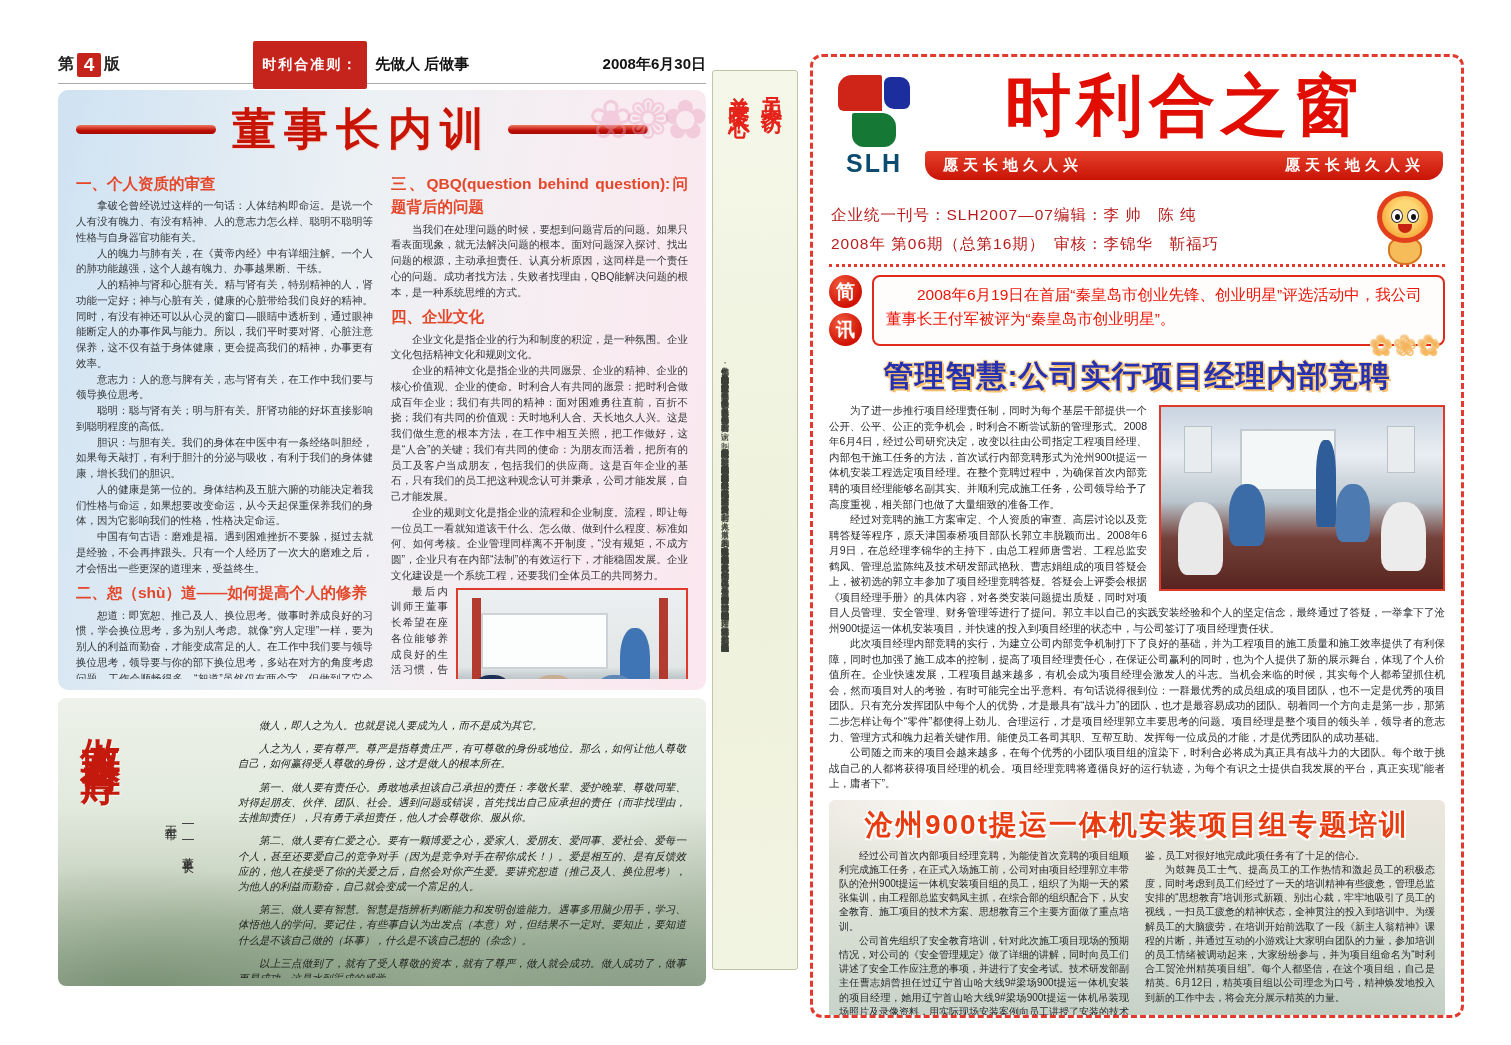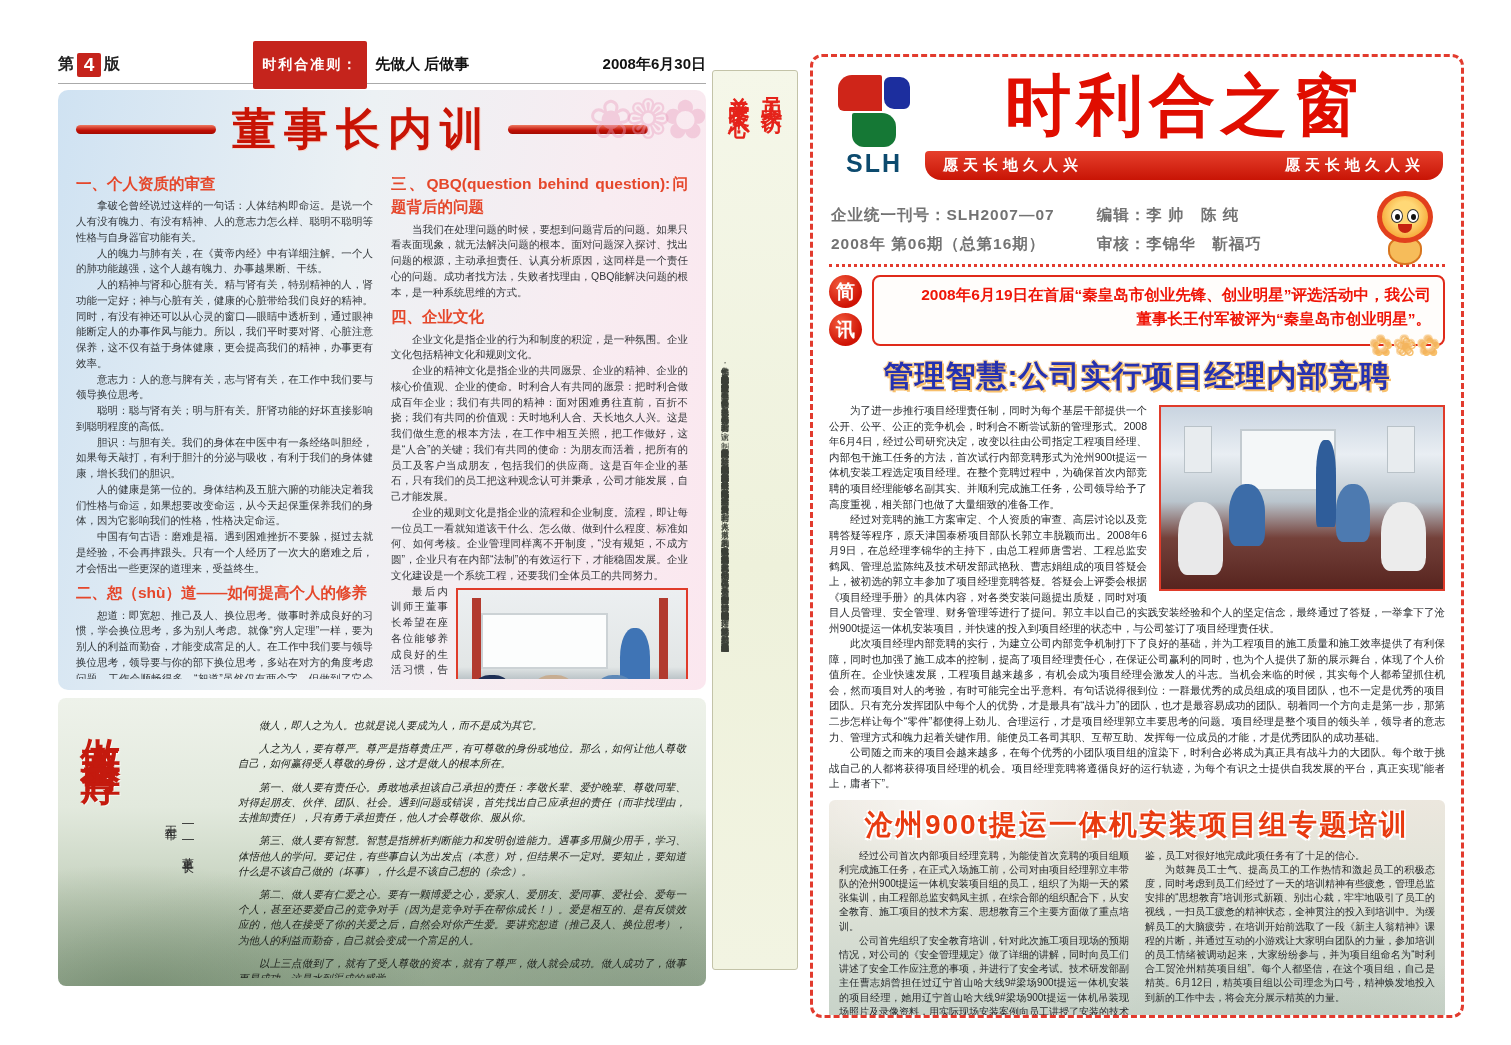--- a/index.html
+++ b/index.html
@@ -61,35 +61,35 @@
   .right-page { position:absolute; left:810px; top:54px; width:654px; height:964px; background:#fff; border:3px dashed #e23b2e; border-radius:12px; padding:10px 16px; overflow:hidden; }
   .masthead { position:relative; height:126px; }
   .logo-block { position:absolute; left:2px; top:8px; width:86px; text-align:center; }
   .logo-mark { width:72px; height:72px; position:relative; margin:0 auto; }
   .logo-red { position:absolute; left:0; top:0; width:44px; height:36px; background:#cf2519; border-radius:14px 2px 0 6px; }
   .logo-blue { position:absolute; right:0; top:2px; width:26px; height:32px; background:#1c2e9e; border-radius:6px 10px 6px 10px; }
   .logo-green { position:absolute; left:14px; bottom:0; width:44px; height:34px; background:#157835; border-radius:2px 14px 12px 12px; }
   .logo-text { font-size:25px; font-weight:bold; letter-spacing:2px; color:#0c4a6e; margin-top:2px; }
   .mh-title { position:absolute; left:96px; top:-6px; right:0; text-align:center; font-size:66px; font-weight:bold; color:#e00d00; letter-spacing:6px; font-family:"DejaVu Serif",serif; }
   .mh-banner { position:absolute; left:96px; top:84px; right:2px; background:linear-gradient(180deg,#e6402c,#c81405); color:#fff; border-radius:4px 4px 16px 16px; padding:5px 18px; display:flex; justify-content:space-between; font-size:15px; font-weight:bold; letter-spacing:5px; font-family:"DejaVu Serif",serif; }
-  .pub-row { position:relative; display:flex; gap:42px; margin:8px 2px 0; font-size:15.5px; color:#737373; letter-spacing:1px; padding-right:92px;font-weight:bold; }
+  .pub-row { position:relative; display:flex; margin:8px 2px 0; font-size:15.5px; color:#b91c1c; letter-spacing:1px; padding-right:92px; }
   .pub-col div { line-height:1.85; }
   .lion { position:absolute; right:0; top:-10px; width:76px; height:90px; }
   .lion-head { width:56px; height:52px; margin:0 auto; background:radial-gradient(circle at 50% 42%, #ffd876 0 36%, #f6a93a 75%); border:5px solid #e2401d; border-radius:50%; position:relative; }
   .lion-eye { position:absolute; top:13px; width:12px; height:14px; background:#fff; border:1px solid #333; border-radius:50%; }
   .lion-eye::after { content:""; position:absolute; left:3px; top:4px; width:5px; height:6px; background:#111; border-radius:50%; }
   .lion-eye.le { left:9px; } .lion-eye.re { right:9px; }
   .lion-mouth { position:absolute; left:50%; bottom:5px; width:14px; height:9px; margin-left:-7px; background:#c62310; border-radius:0 0 8px 8px; }
   .lion-body { width:34px; height:28px; margin:-6px auto 0; background:#f6bc5a; border:2px solid #d8761f; border-radius:40% 40% 50% 50%; }
   .dot-sep { border-top:3px dotted #e23b2e; margin:6px 0 8px; }
 
   .brief-row { display:flex; gap:10px; align-items:stretch; }
   .brief-badge { display:flex; flex-direction:column; gap:5px; justify-content:center; }
   .bcircle { width:33px; height:33px; border-radius:50%; background:radial-gradient(circle at 35% 30%, #f25a3c, #cf1204 70%); color:#fff; font-size:19px; font-weight:bold; text-align:center; line-height:33px; }
-  .brief-box { flex:1; border:2px solid #e02a1a; border-radius:8px; padding:6px 12px; font-size:15.5px; font-weight:bold; color:#ef1507; line-height:1.55; text-indent:2em; background:#fffdfb;text-align:right; }
+  .brief-box { flex:1; border:2px solid #e02a1a; border-radius:8px; padding:6px 12px; font-size:15.5px; font-weight:normal; color:#ef1507; line-height:1.55; text-indent:2em; background:#fffdfb; }
 
   .headline { position:relative; text-align:center; font-size:30px; font-weight:900; color:#2531b0; letter-spacing:1px; margin:10px 0 6px;
     text-shadow:2px 2px 0 #f8c06c, -1px -1px 0 #fbd9a8, 1px -1px 0 #fbd9a8, -1px 1px 0 #fbd9a8; }
   .headline-flowers { position:absolute; right:4px; top:-26px; font-size:26px; color:rgba(240,170,80,.5); letter-spacing:2px; }
 
   .main-article { font-size:10.5px; line-height:1.48; color:#26292c; text-align:justify; min-height:352px; overflow:hidden; }
   .main-article p { text-indent:2em; margin:0; }
   .meeting-photo { float:right; width:286px; height:186px; margin:2px 0 6px 12px;
     background:linear-gradient(180deg,#c9d4e0 0%,#e9eef3 26%,#bac5cd 52%,#74413a 72%,#57241f 100%); }
   .mp-screen { position:absolute; left:28%; top:12%; width:34%; height:34%; background:#f4f7f8; border:2px solid #c3cbd0; }
@@ -180,22 +180,22 @@
     <div class="lp-bottom">
       <div class="dignity-title v">做人要有尊严</div>
       <div class="dignity-byline v">
         <span>——董事长</span>
         <span>王付军</span>
       </div>
       <div class="dignity-text">
         <p>做人，即人之为人。也就是说人要成为人，而不是成为其它。</p>
         <p>人之为人，要有尊严。尊严是指尊贵庄严，有可尊敬的身份或地位。那么，如何让他人尊敬自己，如何赢得受人尊敬的身份，这才是做人的根本所在。</p>
         <p>第一、做人要有责任心。勇敢地承担该自己承担的责任：孝敬长辈、爱护晚辈、尊敬同辈、对得起朋友、伙伴、团队、社会。遇到问题或错误，首先找出自己应承担的责任（而非找理由，去推卸责任），只有勇于承担责任，他人才会尊敬你、服从你。</p>
+        <p>第二、做人要有仁爱之心。要有一颗博爱之心，爱家人、爱朋友、爱同事、爱社会、爱每一个人，甚至还要爱自己的竞争对手（因为是竞争对手在帮你成长！）。爱是相互的、是有反馈效应的，他人在接受了你的关爱之后，自然会对你产生爱。要讲究恕道（推己及人、换位思考），为他人的利益而勤奋，自己就会变成一个富足的人。</p>
         <p>第三、做人要有智慧。智慧是指辨析判断能力和发明创造能力。遇事多用脑少用手，学习、体悟他人的学问。要记住，有些事自认为出发点（本意）对，但结果不一定对。要知止，要知道什么是不该自己做的（坏事），什么是不该自己想的（杂念）。</p>
-        <p>第二、做人要有仁爱之心。要有一颗博爱之心，爱家人、爱朋友、爱同事、爱社会、爱每一个人，甚至还要爱自己的竞争对手（因为是竞争对手在帮你成长！）。爱是相互的、是有反馈效应的，他人在接受了你的关爱之后，自然会对你产生爱。要讲究恕道（推己及人、换位思考），为他人的利益而勤奋，自己就会变成一个富足的人。</p>
         <p>以上三点做到了，就有了受人尊敬的资本，就有了尊严，做人就会成功。做人成功了，做事更易成功，这是水到渠成的感觉。</p>
         <p>在时利合学做人，你会受益终生。</p>
       </div>
     </div>
   </div>
 
   <div class="strip">
     <div class="strip-title v">
       <span>员工家访，</span>
       <span>关爱暖人心！</span>

